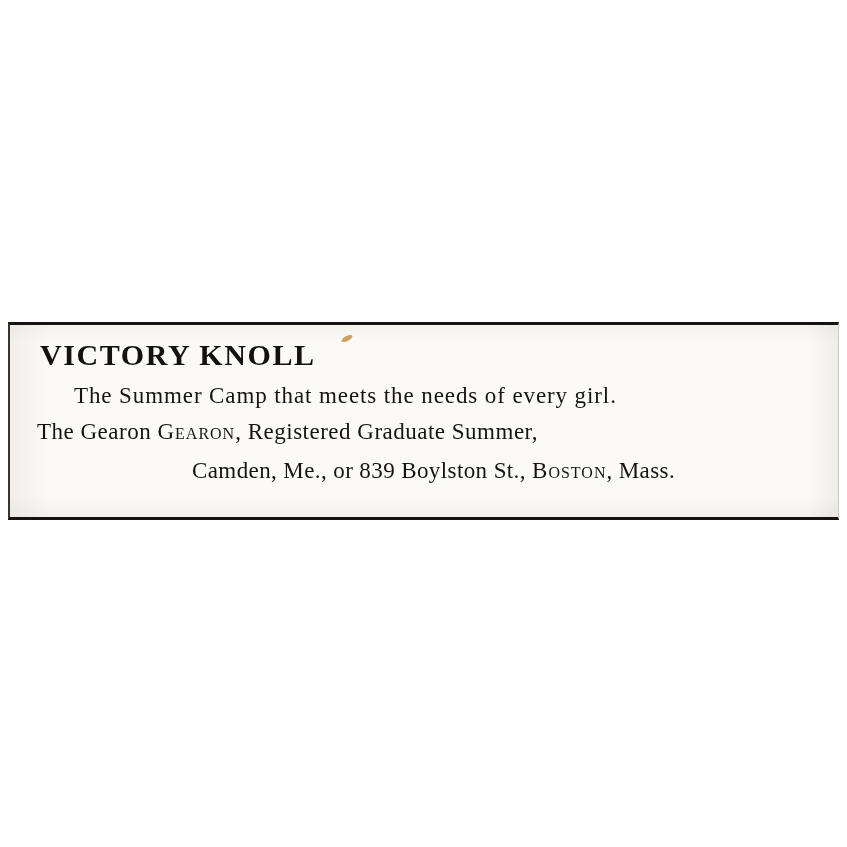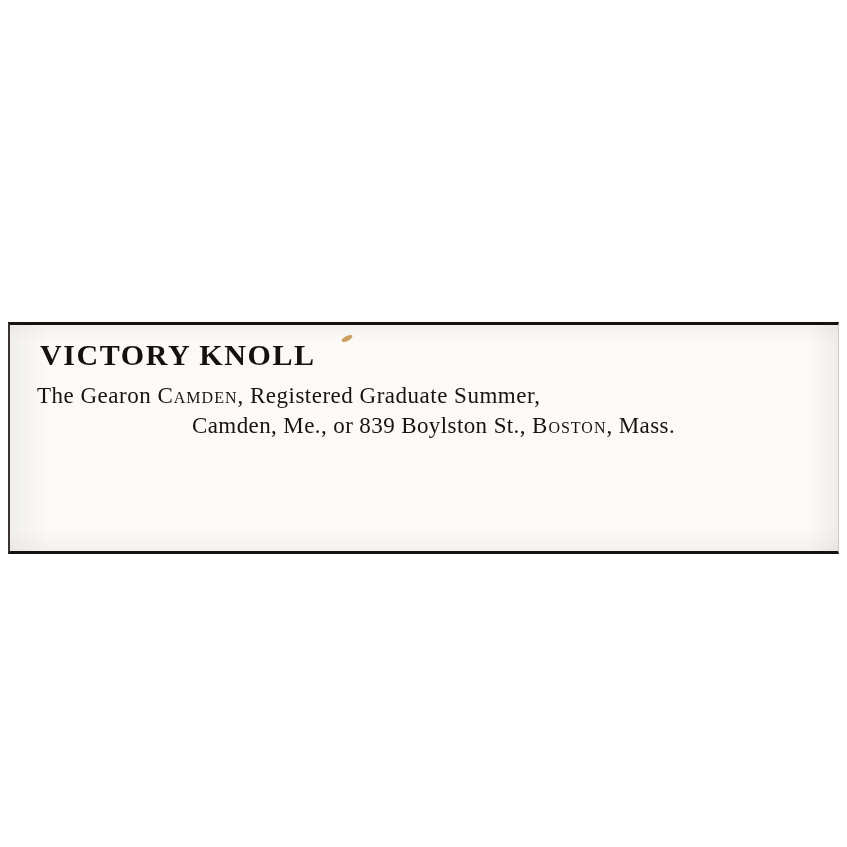--- a/index.html
+++ b/index.html
@@ -18,21 +18,21 @@
     width: 847px;
     height: 847px;
     background: #ffffff;
   }
   
   .ad-clip {
     position: absolute;
     left: 8px;
     top: 322px;
     width: 831px;
-    height: 232px;
+    height: 198px;
     background: #fbfaf6;
     box-sizing: border-box;
     border-top: 3px solid #15120f;
     border-bottom: 3px solid #15120f;
     border-left: 2px solid #3a342c;
     border-right: 1px solid #cfc9bd;
     box-shadow: 0 0 0 0 rgba(0,0,0,0);
   }
   
   .ad-clip::after {
@@ -73,21 +73,21 @@
     letter-spacing: 0.9px;
   }
   .line-2 {
     margin-left: 5px;
     letter-spacing: 0.5px;
     margin-top: 6px;
   }
   .line-3 {
     margin-left: 160px;
     letter-spacing: 0.4px;
-    margin-top: 0;
+    margin-top: 8px;
     font-family: Liberation Serif, serif;
   }
   .smallcaps {
     font-variant: small-caps;
     letter-spacing: 1px;
   }
   .ink-mark {
     position: absolute;
     left: 341px;
     top: 336px;
@@ -104,23 +104,24 @@
 </head>
 <body>
 
 <div class="page">
 
   <div class="ad-clip">
     <div class="ad-inner">
 
       <div class="ad-title">VICTORY KNOLL</div>
 
+      <p class="ad-line line-1">The Summer Camp that meets the needs of every girl.</p>
 
       <p class="ad-line line-2">
-        <span>The Gearon </span><span class="smallcaps">Camden</span><span>, Registered Graduate Summer,</span>
+        <span>The Gearon </span><span class="smallcaps">Gearon</span><span>, Registered Graduate Summer,</span>
       </p>
 
       <p class="ad-line line-3">
         <span>Camden, Me., or 839 Boylston St., </span><span class="smallcaps">Boston</span><span>, Mass.</span>
       </p>
 
     </div>
   </div>
 
   <div class="ink-mark"></div>

